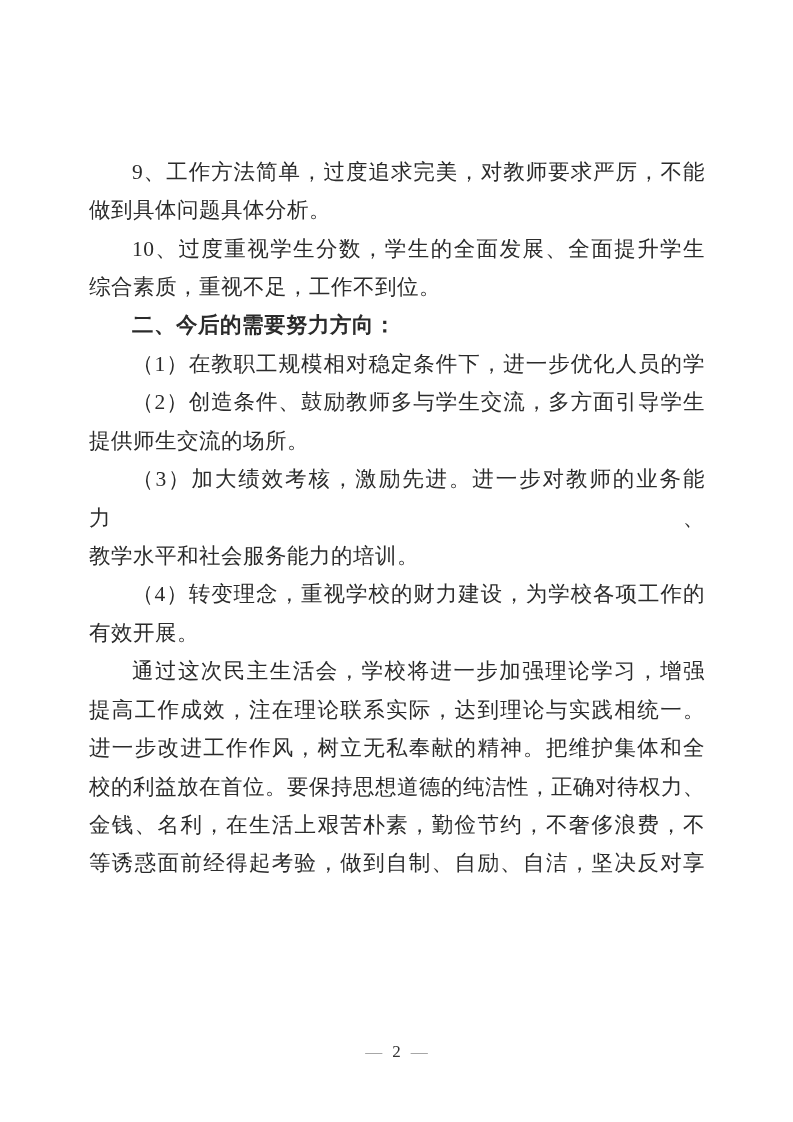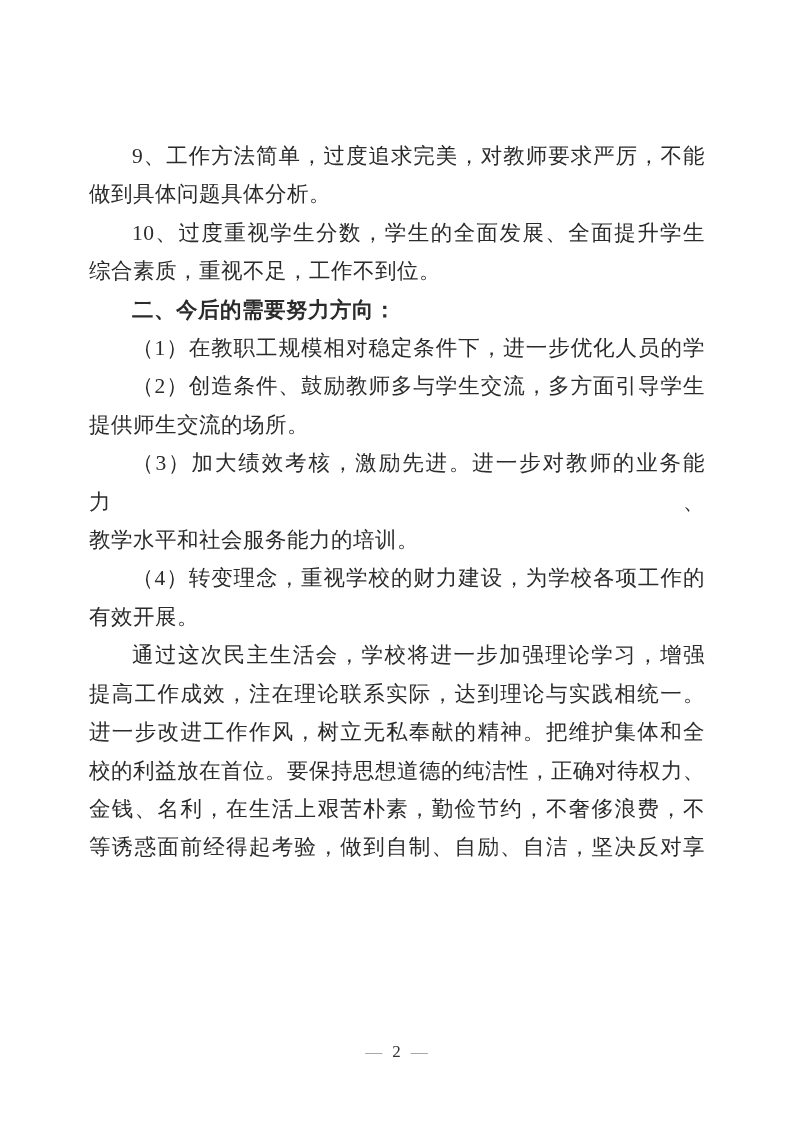--- a/index.html
+++ b/index.html
@@ -11,36 +11,36 @@
     position: relative;
     width: 793px;
     height: 1122px;
     background: #ffffff;
     overflow: hidden;
     font-family: "Liberation Serif", "DejaVu Serif", serif;
     color: #2b2b2b;
   }
   .doc-body {
     position: absolute;
-    top: 137px;
+    top: 153px;
     left: 89px;
     width: 616px;
     font-size: 21.5px;
     line-height: 38.4px;
   }
   .para { margin: 0; padding: 0; }
   .line {
     text-align: justify;
     text-align-last: justify;
     white-space: normal;
     letter-spacing: 0.5px;
   }
   .line.first { text-indent: 2em; }
   .line.last  { text-align-last: left; }
-  .para.bold .line { font-weight: bold; }
+  .para.bold .line { font-weight: bold; font-family: Liberation Mono, monospace; }
   .footer {
     position: absolute;
     top: 1041px;
     left: 0;
     width: 100%;
     text-align: center;
     font-size: 17px;
     line-height: 22px;
   }
   .footer .dash {

